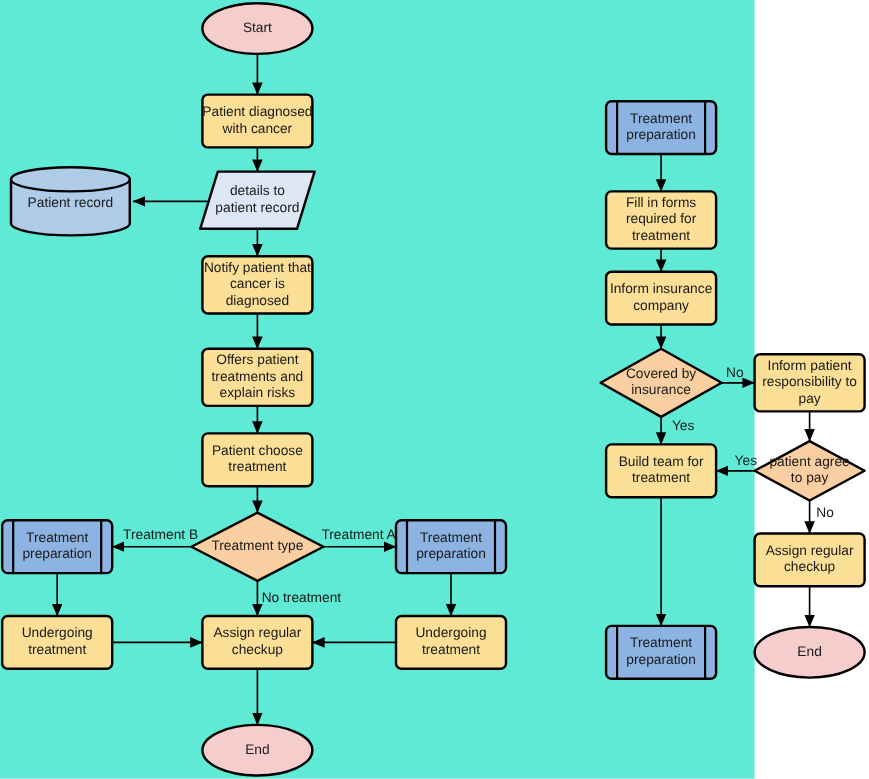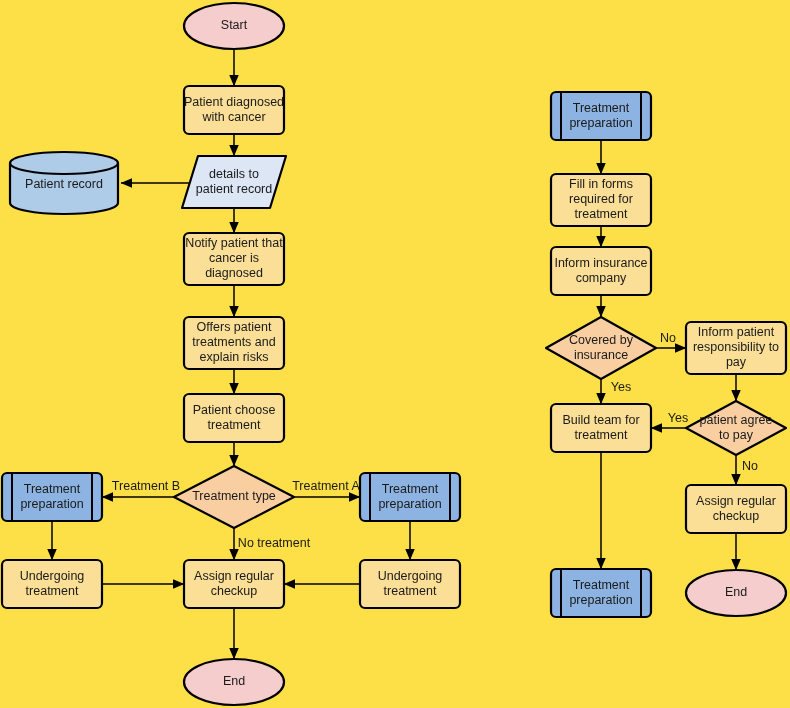--- a/index.html
+++ b/index.html
@@ -8,23 +8,23 @@
     background: #ffffff;
   }
   body {
     width: 790px;
     height: 708px;
     font-family: "Liberation Sans", sans-serif;
     overflow: hidden;
   }
   #canvas {
     position: relative;
-    width: 790px;
+    width: 686px;
     height: 708px;
-    background: #fde047;
+    background: #5eead4;
   }
   svg#flow {
     position: absolute;
     left: 0;
     top: 0;
     width: 790px;
     height: 708px;
     display: block;
   }
   .shape-outline {

